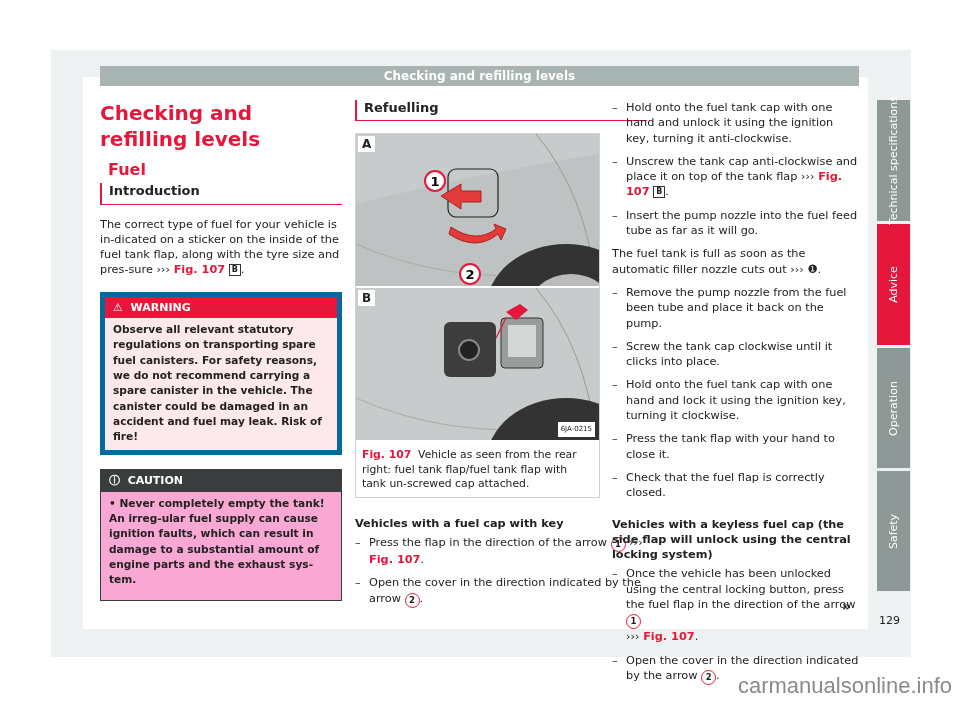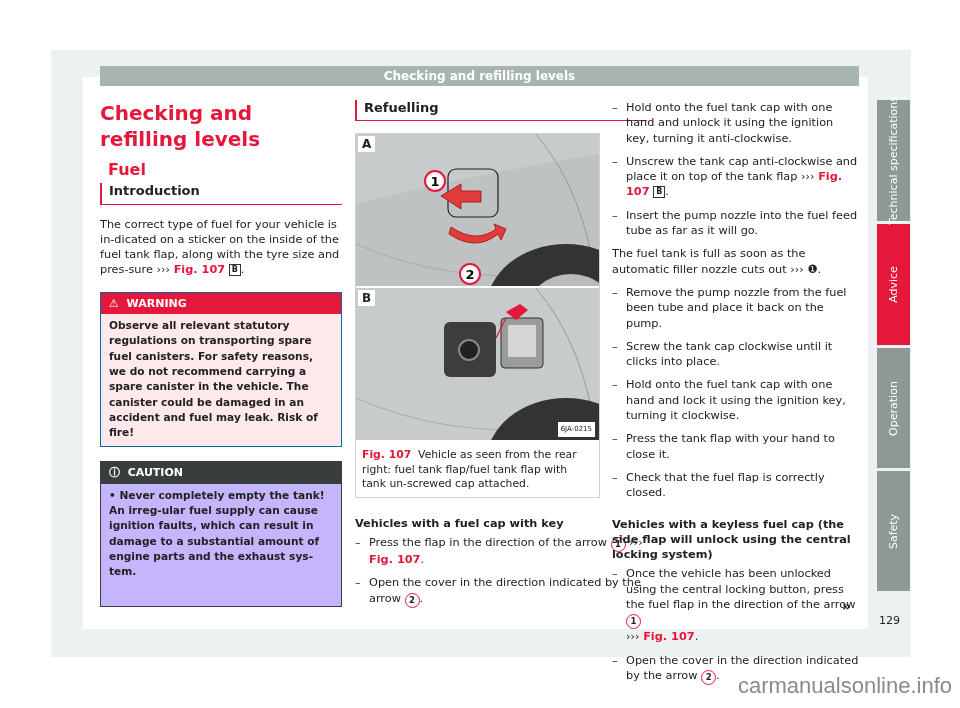--- a/index.html
+++ b/index.html
@@ -16,26 +16,26 @@
   .h1 { color:#e5173a; font-size:20px; font-weight:bold; margin:0; line-height:26px; }
   .h2 { color:#e5173a; font-size:16px; font-weight:bold; margin:10px 0 6px 8px; }
   .h3 { font-size:13px; font-weight:bold; border-left:2px solid #e5173a; border-bottom:1px solid #e5173a;
         padding:0 0 5px 7px; margin:0 0 12px 0; }
   .col1 .h3 { }
   p { margin:0 0 8px 0; }
   .red { color:#e5173a; font-weight:bold; }
   .boxB { display:inline-block; border:1px solid #333; font-size:8px; font-weight:bold; padding:0 2px; line-height:10px; vertical-align:1px; }
   .circ { display:inline-block; width:13px; height:13px; border:1.3px solid #e5173a; border-radius:50%;
           font-size:8.5px; text-align:center; line-height:13px; font-weight:bold; vertical-align:-1px; }
-  .warn { border:1px solid #0369a1; background:#fde8ec; margin-top:14px; }
+  .warn { border:5px solid #0369a1; background:#fde8ec; margin-top:14px; }
   .warn-head { background:#e5173a; color:#fff; font-weight:bold; font-size:11px; padding:3px 8px; }
   .warn-body { padding:4px 8px 6px 8px; font-weight:bold; font-size:10.6px; line-height:15.3px; }
-  .caut { border:1px solid #3a3d3e; background:#c4b5fd; margin-top:14px; }
+  .caut { border:1px solid #3a3d3e; background:#f9a8d4; margin-top:14px; }
   .caut-head { background:#3a3d3e; color:#fff; font-weight:bold; font-size:11px; padding:3px 8px; }
-  .caut-body { padding:4px 8px 20px 8px; font-weight:bold; font-size:10.6px; line-height:15.3px; }
+  .caut-body { padding:4px 8px 6px 8px; font-weight:bold; font-size:10.6px; line-height:15.3px; }
   .caut-body p { margin:0 0 6px 0; }
   .fig { border:1px solid #cfd3d4; width:243px; }
   .panel { position:relative; height:152px; background:#c9cccc; overflow:hidden; border-bottom:2px solid #fff; }
   .panel-label { position:absolute; left:2px; top:2px; background:#fff; font-weight:bold; font-size:12px; padding:0 4px; line-height:16px; }
   .fig-cap { padding:6px 6px 5px 6px; font-size:10.8px; line-height:14.5px; }
   .codeline { position:absolute; right:4px; bottom:3px; background:#fff; font-size:7px; padding:0 3px; }
   .bold-h { font-weight:bold; margin:18px 0 4px 0; }
   ul.dash { list-style:none; margin:0; padding:0; }
   ul.dash li { position:relative; padding-left:14px; margin-bottom:8px; }
   ul.dash li::before { content:"–"; position:absolute; left:0; top:0; }

